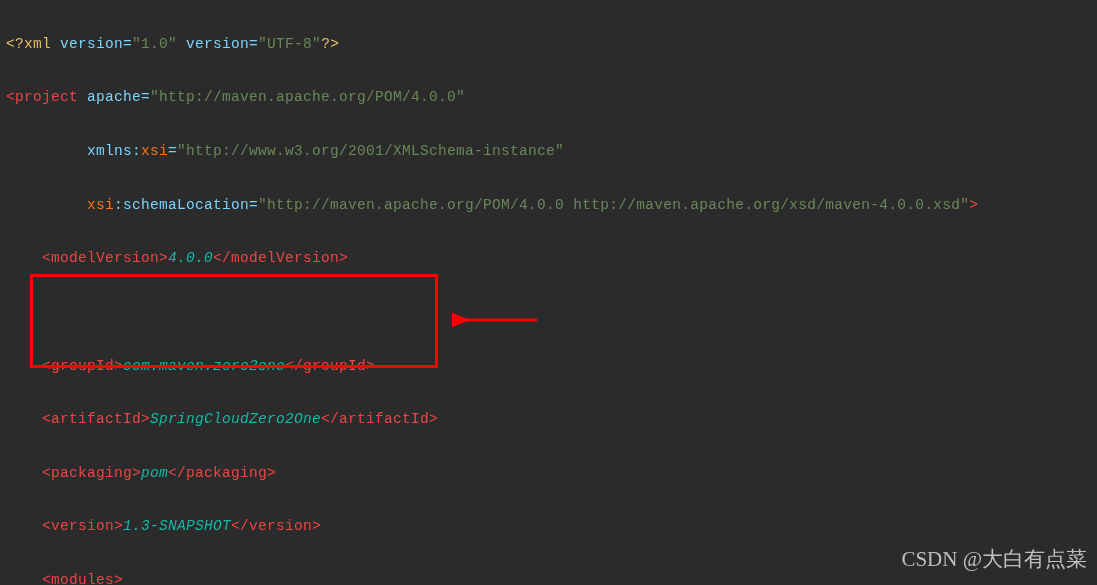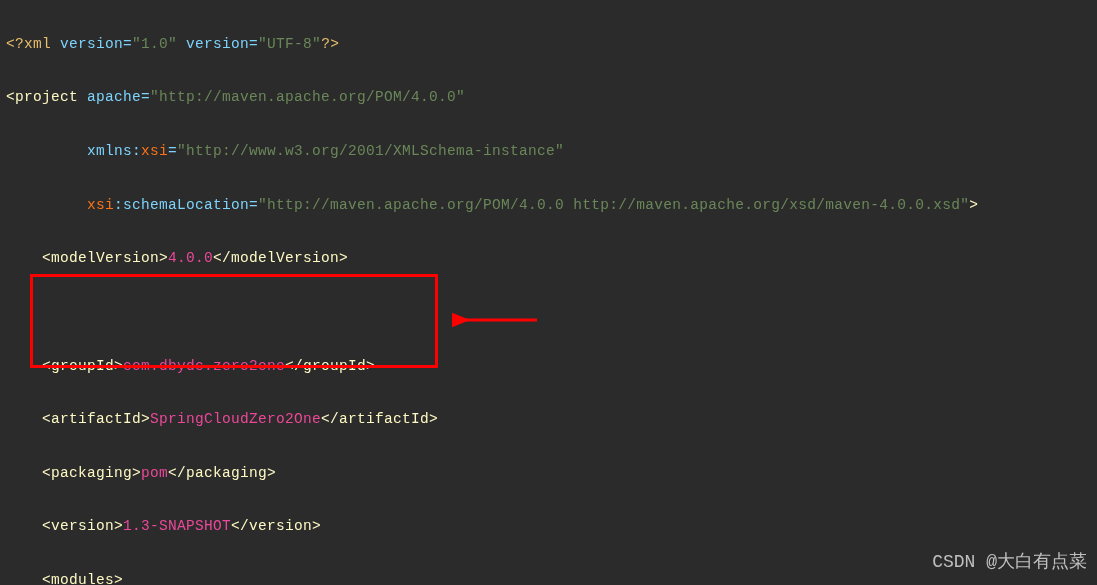--- a/index.html
+++ b/index.html
@@ -17,25 +17,25 @@
   }
   .code-area {
     padding: 4px 0 0 6px;
     white-space: pre;
     letter-spacing: 0.3px;
   }
   .line {
     display: block;
     min-height: 1.85em;
   }
-  .tag { color: #fef9c3; }
+  .tag { color: #ef4444; }
   .attr-name { color: #7dd3fc; }
   .attr-value { color: #6a8759; }
   .xml-decl { color: #e8bf6a; }
-  .text-content { color: #ec4899; }
+  .text-content { color: #14b8a6; font-style: italic; }
 
   .highlight-box {
     position: absolute;
     border: 3px solid #ff0000;
     top: 274px;
     left: 30px;
     width: 402px;
     height: 88px;
     pointer-events: none;
   }
@@ -45,38 +45,38 @@
     top: 305px;
     left: 452px;
     pointer-events: none;
   }
 
   .watermark {
     position: absolute;
     bottom: 6px;
     right: 10px;
     color: #c7c7c7;
-    font-size: 18px;
-    font-family: Liberation Mono, monospace;
+    font-size: 21px;
+    font-family: Liberation Serif, serif;
     font-weight: 400;
     opacity: 0.95;
   }
   .ns { color: #f97316; }
 </style>
 </head>
 <body>
 
 <div class="code-area">
 <span class="line"><span class="xml-decl">&lt;?</span><span class="xml-decl">xml </span><span class="attr-name">version</span><span class="attr-name">=</span><span class="attr-value">"1.0"</span><span class="attr-name"> version</span><span class="attr-name">=</span><span class="attr-value">"UTF-8"</span><span class="xml-decl">?&gt;</span></span>
 <span class="line"><span class="tag">&lt;project </span><span class="attr-name">apache</span><span class="attr-name">=</span><span class="attr-value">"http://maven.apache.org/POM/4.0.0"</span></span>
 <span class="line">         <span class="attr-name">xmlns:</span><span class="ns">xsi</span><span class="attr-name">=</span><span class="attr-value">"http://www.w3.org/2001/XMLSchema-instance"</span></span>
 <span class="line">         <span class="ns">xsi</span><span class="attr-name">:schemaLocation</span><span class="attr-name">=</span><span class="attr-value">"http://maven.apache.org/POM/4.0.0 http://maven.apache.org/xsd/maven-4.0.0.xsd"</span><span class="tag">&gt;</span></span>
 <span class="line">    <span class="tag">&lt;modelVersion&gt;</span><span class="text-content">4.0.0</span><span class="tag">&lt;/modelVersion&gt;</span></span>
 <span class="line"> </span>
-<span class="line">    <span class="tag">&lt;groupId&gt;</span><span class="text-content">com.dbydc.zero2one</span><span class="tag">&lt;/groupId&gt;</span></span>
+<span class="line">    <span class="tag">&lt;groupId&gt;</span><span class="text-content">com.maven.zero2one</span><span class="tag">&lt;/groupId&gt;</span></span>
 <span class="line">    <span class="tag">&lt;artifactId&gt;</span><span class="text-content">SpringCloudZero2One</span><span class="tag">&lt;/artifactId&gt;</span></span>
 <span class="line">    <span class="tag">&lt;packaging&gt;</span><span class="text-content">pom</span><span class="tag">&lt;/packaging&gt;</span></span>
 <span class="line">    <span class="tag">&lt;version&gt;</span><span class="text-content">1.3-SNAPSHOT</span><span class="tag">&lt;/version&gt;</span></span>
 <span class="line">    <span class="tag">&lt;modules&gt;</span></span>
 
 
 
 
 
 

